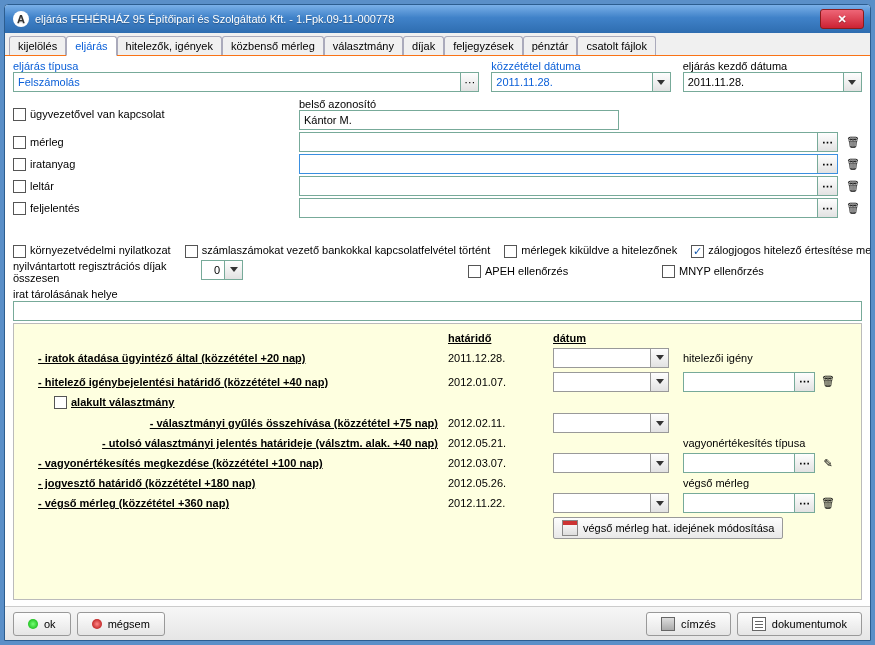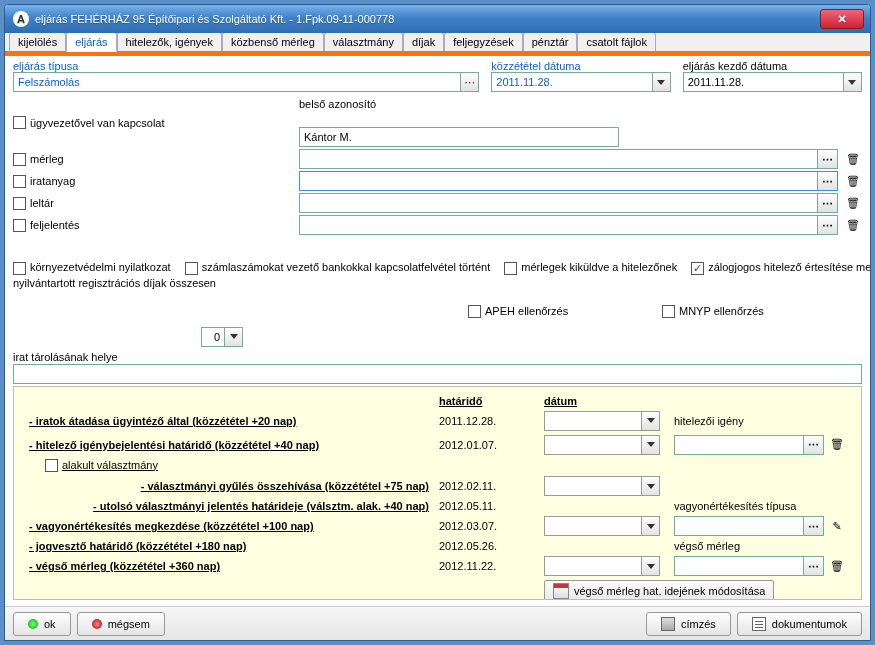--- a/index.html
+++ b/index.html
@@ -3,40 +3,40 @@
 <meta charset="utf-8">
 <style>
   * { box-sizing: border-box; font-family: Tahoma, Arial, sans-serif; font-size: 11px; }
   body { margin: 0; background: #5a8fc8; padding: 4px; }
   .window { width: 867px; height: 637px; background: #fff; border: 1px solid #2c5d8f; border-radius: 4px 4px 0 0; overflow: hidden; display: flex; flex-direction: column; }
   .titlebar { height: 28px; background: linear-gradient(#7ab0e8, #4082c9 45%, #2e6db0); display: flex; align-items: center; padding-left: 8px; color: #fff; text-shadow: 0 1px 1px rgba(0,0,0,.3); }
   .titlebar .icon { width: 16px; height: 16px; background: #fff; border-radius: 8px; margin-right: 6px; display: flex; align-items: center; justify-content: center; color: #333; font-weight: bold; }
   .titlebar .title { flex: 1; }
   .titlebar .close { width: 44px; height: 20px; background: linear-gradient(#e67,#c23); border: 1px solid #8a1c1c; border-radius: 3px; margin-right: 6px; color: #fff; display: flex; align-items: center; justify-content: center; font-weight: bold; }
   .inner { flex: 1; background: #f4f4f4; display: flex; flex-direction: column; padding: 0; overflow: hidden; }
-  .tabs { display: flex; border-bottom: 5px solid #f97316; background: #f0f0f0; height: 23px; align-items: flex-end; padding-left: 4px; gap:0; }
+  .tabs { display: flex; border-bottom: 1px solid #f97316; background: #f0f0f0; height: 23px; align-items: flex-end; padding-left: 4px; gap:0; }
   .tab { padding: 3px 8px; border: 1px solid #aab; border-bottom: none; background: #f0f0f0; margin-right: 0px; border-radius: 3px 3px 0 0; cursor: pointer; }
   .tab.active { background: #fff; color: #0a5fd8; border-bottom: 1px solid #fff; position: relative; top: 1px; }
   .content { flex:1; background:#fff; padding:4px 8px 6px 8px; display:flex; flex-direction:column; overflow:hidden;}
   .row { display:flex; align-items:center; gap:6px; margin-bottom:2px;}
   .blue-lbl { color:#0a5fd8; }
   .input { height:20px; border:1px solid #7a9; background:#fff; padding:0 4px; display:flex; align-items:center; }
   .combo { display:flex; align-items:center; border:1px solid #7a9; height:20px; background:#fff;}
   .combo .val { flex:1; padding:0 4px;}
   .combo .btn { width:18px; height:18px; border-left:1px solid #7a9; background:linear-gradient(#fefefe,#e2e2e2); display:flex; align-items:center; justify-content:center;}
   .chk { width:13px; height:13px; border:1px solid #555; background:#fff; display:inline-flex; align-items:center; justify-content:center; margin-right:4px; vertical-align:middle;}
   .chk.checked::after { content:"✓"; color:#15a; font-size:11px; line-height:11px;}
   .field-lbl { display:flex; align-items:center; width:280px;}
   .wide-combo { flex:1; }
   .trash { width:18px; height:20px; display:flex; align-items:center; justify-content:center;}
   .ellipsis-btn { width:20px; height:18px; border-left:1px solid #7a9; background:linear-gradient(#fefefe,#e2e2e2); display:flex; align-items:center; justify-content:center; font-weight:bold;}
   .toprow { display:flex; gap:12px; padding:0 0 2px 0;}
   .toprow .col { display:flex; flex-direction:column; flex:1;}
   .small-combo { width:42px;}
-  .yellow-panel { background:#feffe0; border:1px solid #bbb; margin:2px 0 0 0; flex:1; padding:8px 15px; overflow:auto;}
+  .yellow-panel { background:#feffe0; border:1px solid #bbb; margin:2px 0 0 0; flex:1; padding:8px 24px; overflow:auto;}
   .grid { display:grid; grid-template-columns: 400px 95px 120px 1fr; gap:4px 10px; align-items:center;}
   .grid-hdr { font-weight:bold; text-decoration:underline;}
   .grid-link { text-decoration:underline; font-weight:bold; cursor:pointer;}
   .grid-link.indent1 { padding-left:16px;}
   .grid-link.indent2 { padding-left:30px;text-align:right;}
   .date-combo { display:flex; border:1px solid #999; height:20px; background:#fff; width:116px;}
   .date-combo .v { flex:1;}
   .date-combo .d { width:18px; border-left:1px solid #999; background:linear-gradient(#fefefe,#e2e2e2); display:flex; align-items:center; justify-content:center;}
   .btn-bar { height:34px; background:linear-gradient(#f6f6f6,#e6e6e6); border-top:1px solid #ccc; display:flex; align-items:center; padding:0 8px; gap:6px;}
   .wbtn { height:24px; border:1px solid #999; border-radius:3px; background:linear-gradient(#fdfdfd,#e5e5e5); padding:0 14px; display:flex; align-items:center; gap:6px; cursor:pointer;}
@@ -105,21 +105,21 @@
               </span>
           </div>
         </div>
       </div>
 
       <div class="row" style="margin-top:4px;">
         <div class="field-lbl">
           <span class="chk"></span>
           <span>ügyvezetővel van kapcsolat</span>
         </div>
-        <div style="display:flex; flex-direction:column; width:320px;gap:17px;">
+        <div style="display:flex; flex-direction:column; width:320px;">
           <span>belső azonosító</span>
           <div class="input">
               <span>Kántor M.</span>
             </div>
         </div>
       </div>
 
       <div class="row">
         <div class="field-lbl">
             <span class="chk"></span>
@@ -168,21 +168,21 @@
         <div class="trash">🗑</div>
       </div>
 
       <div class="row" style="margin-top:24px; gap:14px; flex-wrap:nowrap;">
         <span class="nowrap"><span class="chk"></span><span>környezetvédelmi nyilatkozat</span></span>
         <span class="nowrap"><span class="chk"></span><span>számlaszámokat vezető bankokkal kapcsolatfelvétel történt</span></span>
         <span class="nowrap"><span class="chk"></span><span>mérlegek kiküldve a hitelezőnek</span></span>
         <span class="nowrap"><span class="chk checked"></span><span>zálogjogos hitelező értesítése megtörtént</span></span>
       </div>
       <div class="row" style="gap:14px;">
-        <div style="display:flex; flex-direction:column; width:230px;gap:38px;">
+        <div style="display:flex; flex-direction:row; width:230px;">
           <span>nyilvántartott regisztrációs díjak összesen</span>
           <div style="display:flex; justify-content:flex-end;">
             <div class="combo small-combo">
                 <span class="val" style="text-align:right">0</span>
                 <span class="btn">
                   <span class="tri-down"></span>
                 </span>
               </div>
           </div>
         </div>
@@ -224,37 +224,37 @@
               </span>
             </div>
           <div class="line" style="display:flex; align-items:center; gap:4px;">
             <div class="combo" style="flex:1">
                 <span class="val"></span>
                 <span class="ellipsis-btn">⋯</span>
               </div>
             <div class="trash">🗑</div>
           </div>
 
-          <div class="grid-link indent1"><span class="chk"></span><span style="text-decoration:underline; font-weight:normal">alakult választmány</span></div>
+          <div class="grid-link indent1"><span class="chk"></span><span style="text-decoration:underline; font-weight:bold">alakult választmány</span></div>
           <div></div>
             <div></div>
             <div></div>
 
           <div class="grid-link indent2">- választmányi gyűlés összehívása (közzététel +75 nap)</div>
           <div>2012.02.11.</div>
           <div class="date-combo">
               <span class="v"></span>
               <span class="d">
                 <span class="tri-down"></span>
               </span>
             </div>
           <div></div>
 
           <div class="grid-link indent2">- utolsó választmányi jelentés határideje (válsztm. alak. +40 nap)</div>
-          <div>2012.05.11.</div>
+          <div>2012.05.21.</div>
           <div></div>
           <div class="right-extra">
               <span class="lab">vagyonértékesítés típusa</span>
             </div>
 
           <div class="grid-link">- vagyonértékesítés megkezdése (közzététel +100 nap)</div>
           <div>2012.03.07.</div>
           <div class="date-combo">
               <span class="v"></span>
               <span class="d">

